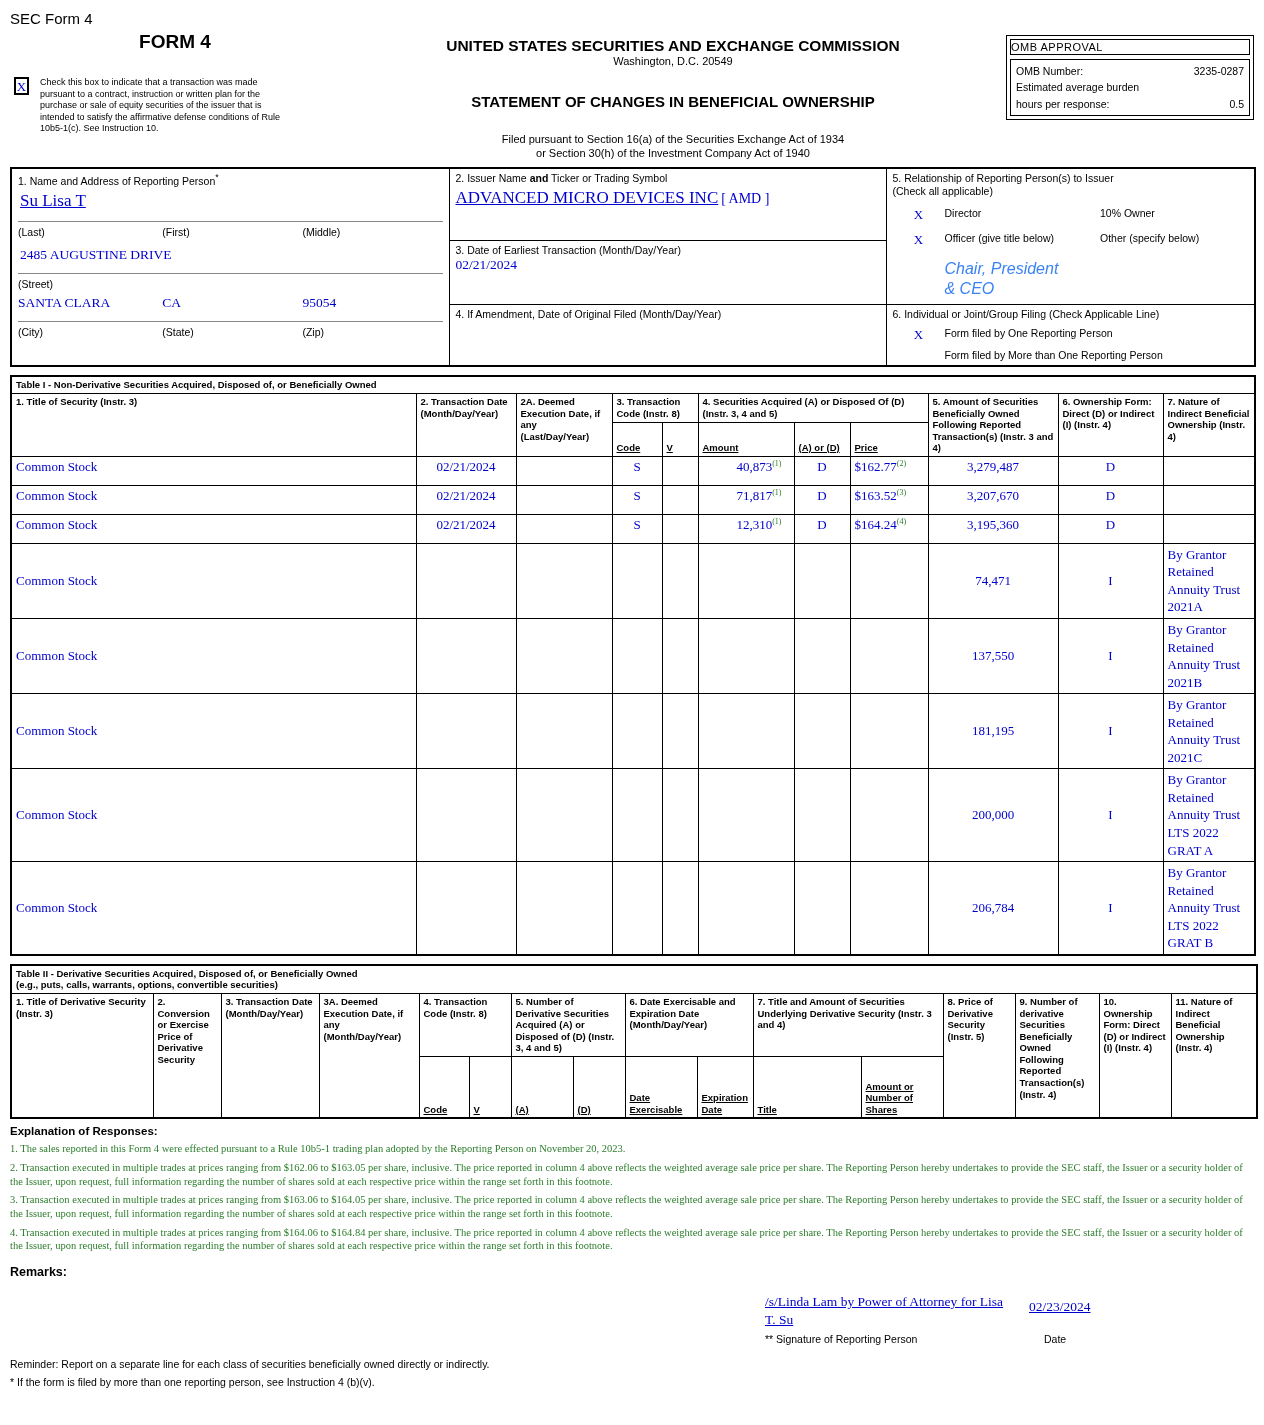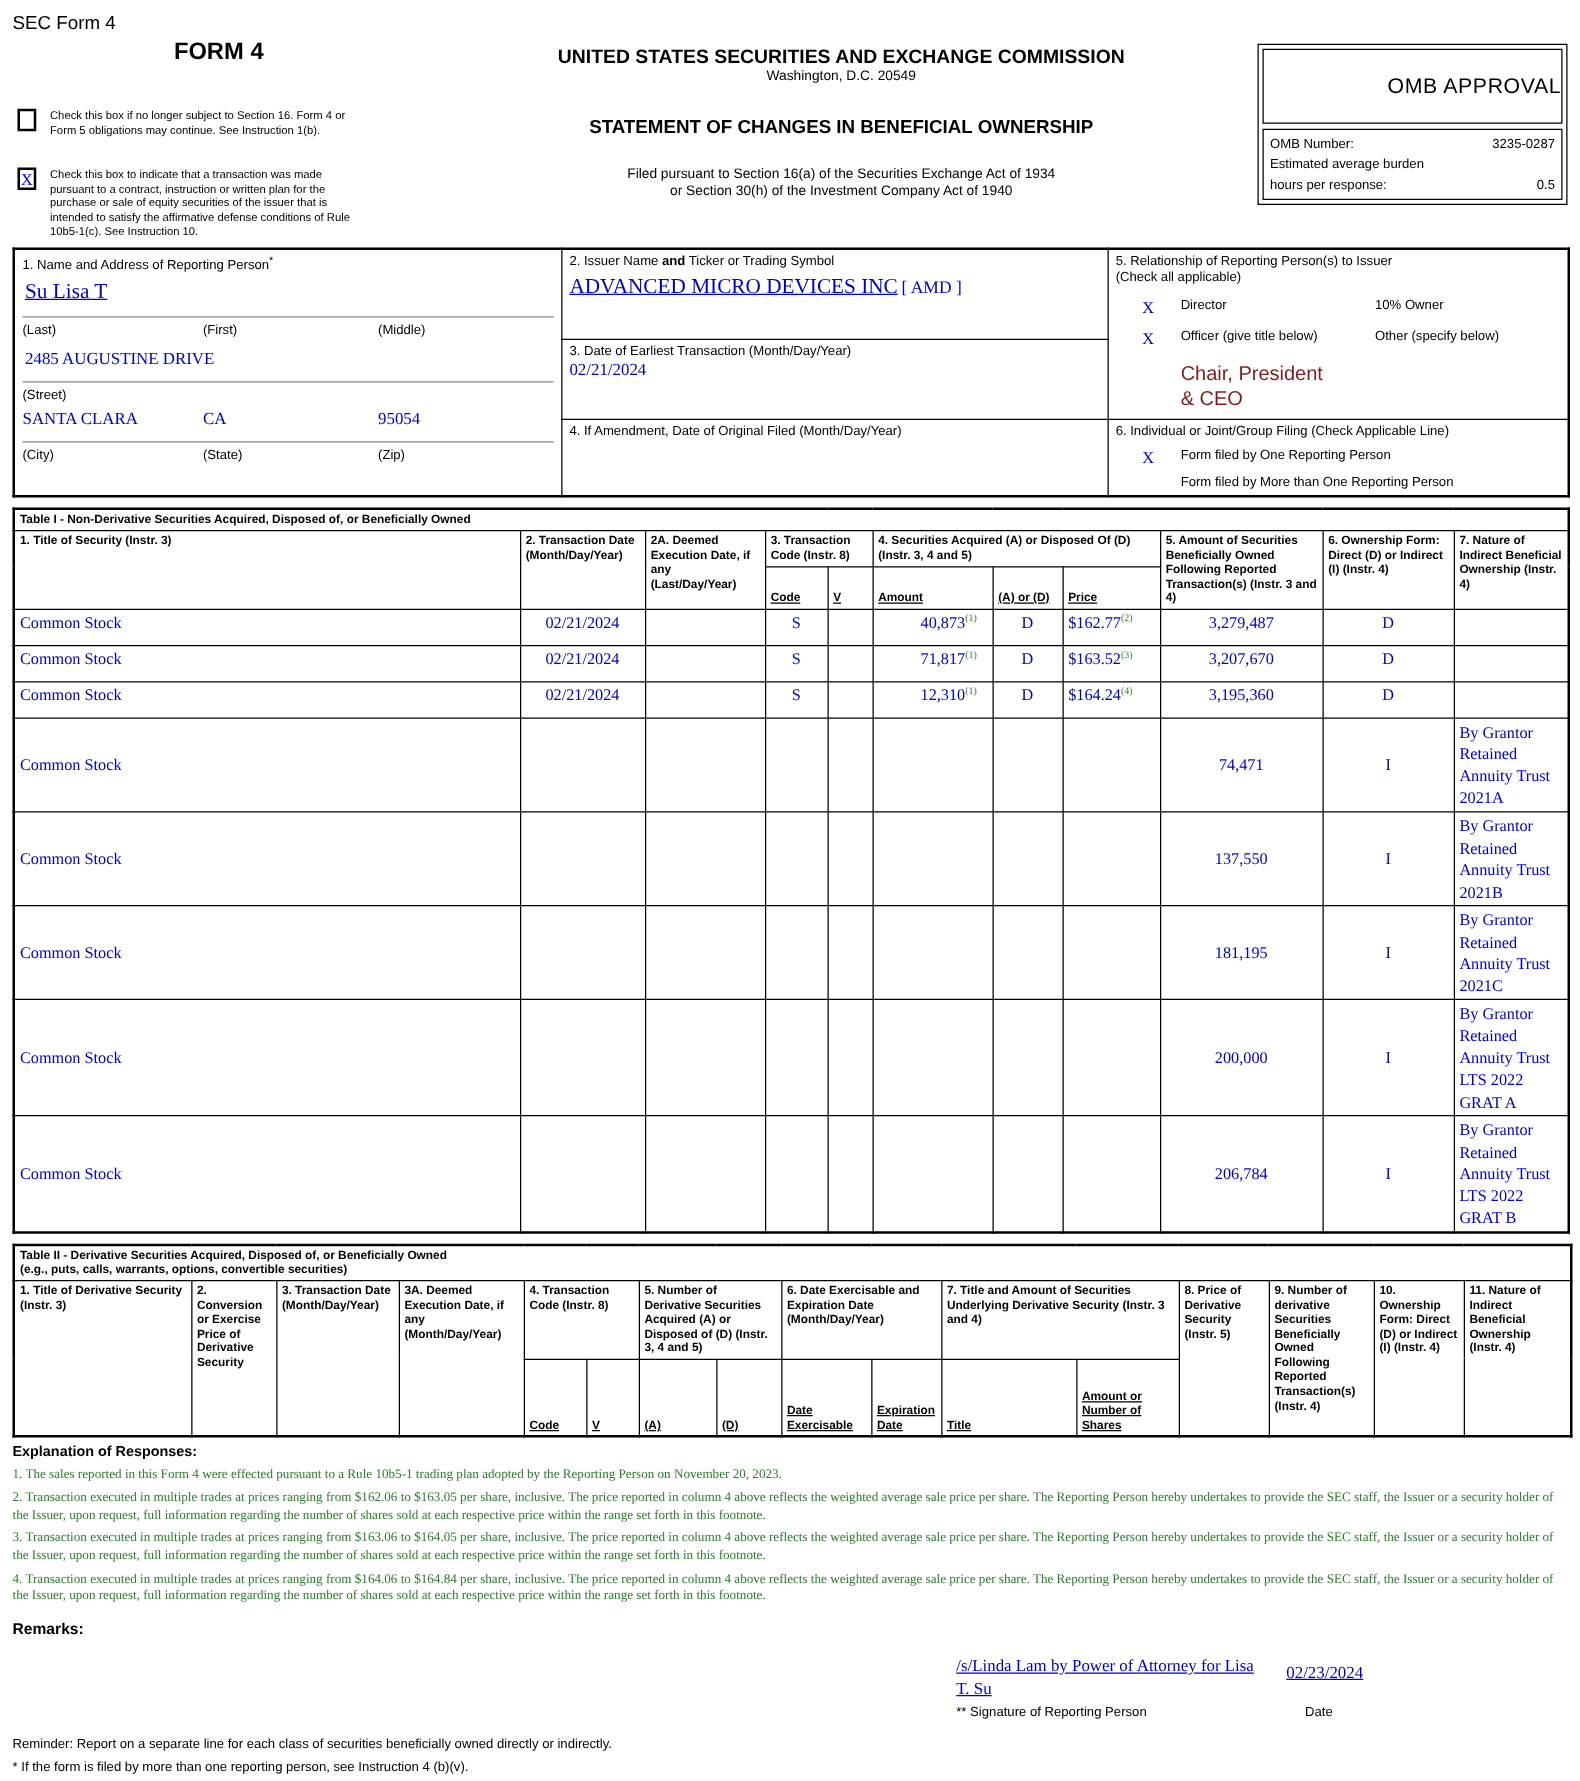--- a/index.html
+++ b/index.html
@@ -12,21 +12,21 @@
   
   .top-grid { display:grid; grid-template-columns:330px 1fr 248px; column-gap:8px; }
   .form4-title { text-align:center; font-weight:bold; font-size:19px; }
   .center-head { text-align:center; }
   .agency { font-weight:bold; font-size:15.5px; margin-top:6px; }
   .agency-sub { font-size:11px; margin-top:0; }
   .doc-title { font-weight:bold; font-size:15px; margin-top:26px; }
   .filed { font-size:11px; margin-top:22px; line-height:1.3; }
 
   .omb-outer { border:1px solid #000; padding:3px; margin-top:4px; }
-  .omb-title { border:1px solid #000; text-align:right; font-size:17px; letter-spacing:.5px; padding:19px 0; margin-bottom:4px; }
+  .omb-title { border:1px solid #000; text-align:left; font-size:11px; letter-spacing:.5px; padding:1px 0; margin-bottom:4px; }
   .omb-body { border:1px solid #000; font-size:10.5px; padding:3px 5px; line-height:1.55; }
   .omb-row { display:flex; justify-content:space-between; }
 
   
   .cb-row { display:flex; gap:11px; margin-left:4px; }
   .cb-row.first { margin-top:34px; }
   .cb-row.second { margin-top:24px; }
   .cb-box { width:15px; height:18px; border:2px solid #000; flex:0 0 auto; text-align:center;
             font-family:"Liberation Serif", serif; color:#0000cc; font-size:13px; line-height:16px; }
   .cb-text { font-size:9px; line-height:1.28; width:242px; }
@@ -36,21 +36,21 @@
   table.info td { border:1px solid #000; vertical-align:top; padding:3px 6px; font-size:10.5px; }
   table.info { border:2px solid #000; }
   .lbl { font-size:10.5px; line-height:1.25; }
   .bval { color:#0000cc; font-family:"Liberation Serif", serif; font-size:13.5px; }
   .biglink { color:#0000cc; font-family:"Liberation Serif", serif; font-size:17px; text-decoration:underline; }
   .ticker { color:#0000cc; font-family:"Liberation Serif", serif; font-size:14px; }
   .grid3 { display:grid; grid-template-columns:34% 33% 33%; }
   .cell-rule { border:none; border-top:1px solid #888; margin:0; }
   .xmark { color:#0000cc; font-family:"Liberation Serif", serif; font-size:13px; text-align:center; }
   .rel-grid { display:grid; grid-template-columns:52px 1fr 148px; row-gap:9px; margin-top:9px; }
-  .officer-title { color:#7f1d1d; font-size:16px; line-height:1.25; width:120px; margin-top:2px; }
+  .officer-title { color:#3b82f6; font-size:16px; line-height:1.25; width:120px; margin-top:2px;font-style:italic; }
   .fil-grid { display:grid; grid-template-columns:52px 1fr; row-gap:6px; margin-top:6px; }
 
   
   table.sec { border-collapse:collapse; width:100%; border:2px solid #000; margin-top:8px; table-layout:fixed; }
   table.sec th, table.sec td { border:1px solid #000; padding:2px 4px; vertical-align:top; }
   .tbl-title { text-align:center; font-weight:bold; font-size:12.5px; padding:3px; }
   table.sec th { font-size:9.5px; text-align:left; line-height:1.22; }
   .subhead { vertical-align:bottom !important;text-decoration:underline; }
   td.cell { font-family:"Liberation Serif", serif; color:#0000cc; font-size:13px; }
   .center { text-align:center; }
@@ -81,24 +81,20 @@
 <body>
 
 <div class="page">
 
   <div class="sec-form-label">SEC Form 4</div>
 
   <div class="top-grid">
     <div>
       <div class="form4-title">FORM 4</div>
 
-      <div class="cb-row first">
-        <div class="cb-box"></div>
-        <div class="cb-text">Check this box if no longer subject to Section 16. Form 4 or Form 5 obligations may continue. See Instruction 1(b).</div>
-      </div>
 
       <div class="cb-row second">
         <div class="cb-box">X</div>
         <div class="cb-text">Check this box to indicate that a transaction was made pursuant to a contract, instruction or written plan for the purchase or sale of equity securities of the issuer that is intended to satisfy the affirmative defense conditions of Rule 10b5-1(c). See Instruction 10.</div>
       </div>
     </div>
 
     <div class="center-head">
       <div class="agency">UNITED STATES SECURITIES AND EXCHANGE COMMISSION</div>
       <div class="agency-sub">Washington, D.C. 20549</div>

